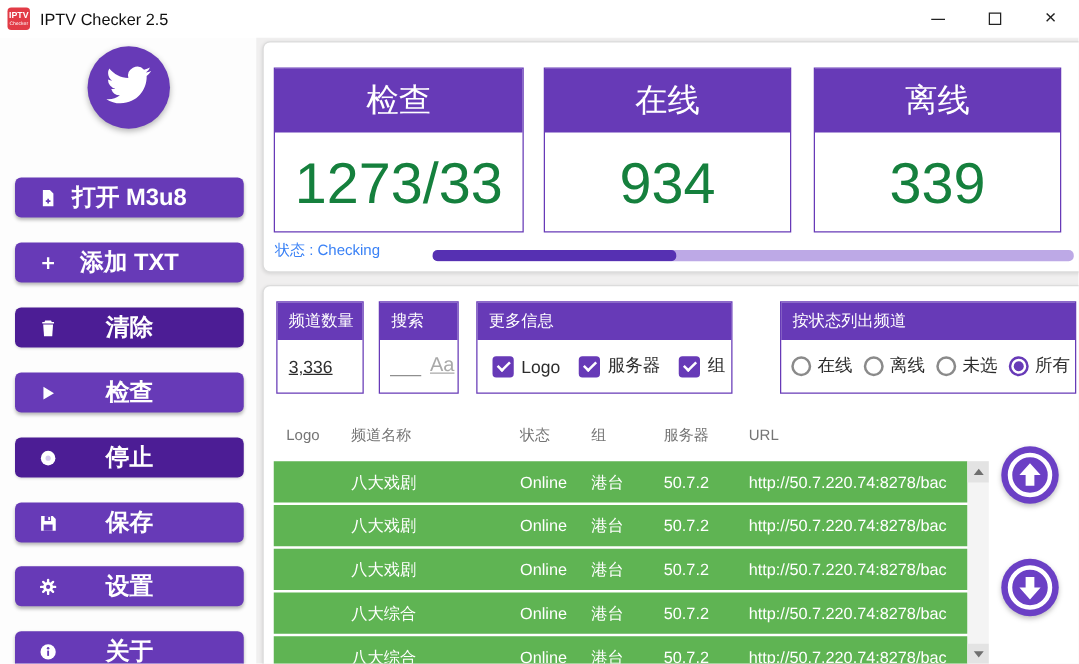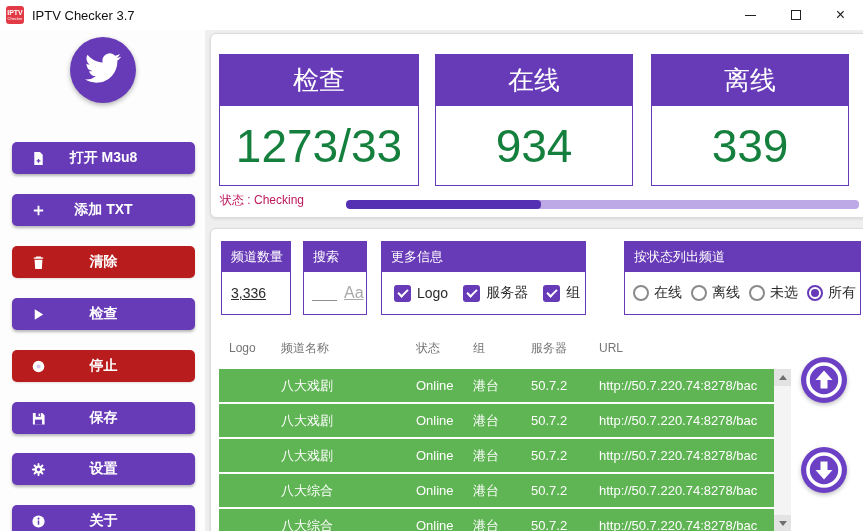--- a/index.html
+++ b/index.html
@@ -15,40 +15,40 @@
   .win-controls { margin-left:auto; display:flex; height:100%; }
   .win-btn { width:45px; height:100%; display:flex; align-items:center; justify-content:center; cursor:pointer; }
   .min-glyph { width:11px; height:1px; background:#222; display:block; }
   .max-glyph { width:10px; height:10px; border:1px solid #222; display:block; }
   .close-glyph { font-size:16px; color:#222; line-height:1; }
 
   
   .sidebar { position:absolute; left:0; top:30px; width:205px; bottom:0; background:#fdfdfd; }
   .avatar { position:absolute; left:70px; top:7px; width:66px; height:66px; border-radius:50%; background:#673ab7; display:flex; align-items:center; justify-content:center; box-shadow:0 2px 5px rgba(0,0,0,.3); }
   .avatar svg { width:36px; height:36px; }
-  .side-btn { position:absolute; left:12px; width:183px; height:32px; border-radius:5px; background:#673ab7; color:#fff; display:flex; align-items:center; justify-content:center; font-size:14px; font-weight:bold; box-shadow:0 2px 3px rgba(0,0,0,.28); cursor:pointer; }
-  .side-btn.disabled { background:#b91c1c; box-shadow:0 1px 2px rgba(0,0,0,.12);font-family:Liberation Serif, serif; }
+  .side-btn { position:absolute; left:12px; width:183px; height:32px; border-radius:5px; background:#673ab7; color:#fff; display:flex; align-items:center; justify-content:center; font-size:19px; font-weight:bold; box-shadow:0 2px 3px rgba(0,0,0,.28); cursor:pointer; }
+  .side-btn.disabled { background:#4c1d95; box-shadow:0 1px 2px rgba(0,0,0,.12);font-family:Liberation Serif, serif; }
   .bicon { position:absolute; left:18px; width:16px; height:16px; display:flex; align-items:center; justify-content:center; }
   .bicon svg { width:15px; height:15px; }
 
   
   .main { position:absolute; left:205px; top:30px; right:0; bottom:0; background:#f0efef; }
   .card { position:absolute; background:#fff; border:1px solid #dcdcdc; border-radius:6px; box-shadow:0 1px 3px rgba(0,0,0,.10); }
   .top-card { left:5px; top:3px; width:660px; height:185px; }
   .bottom-card { left:5px; top:198px; width:660px; height:312px; border-radius:6px 6px 0 0; }
 
   
   .stat-card { position:absolute; top:20px; height:132px; border:1px solid #673ab7; background:#fff; }
   .sc-head { height:51px; background:#673ab7; color:#fff; font-size:26px; display:flex; align-items:center; justify-content:center; }
   .sc-val { height:79px; display:flex; align-items:center; justify-content:center; font-size:46px; color:#15803d; white-space:nowrap; overflow:hidden; }
   .sc1 { left:8px;  width:200px; }
   .sc2 { left:224px; width:198px; }
   .sc3 { left:440px; width:198px; }
 
-  .status-label { position:absolute; left:9px; top:158px; font-size:12px; color:#be185d; }
+  .status-label { position:absolute; left:9px; top:158px; font-size:12px; color:#3b82f6; }
   .progress { position:absolute; left:135px; top:166px; width:513px; height:9px; background:#bda9e6; border-radius:4px; overflow:hidden; }
   .progress-fill { height:100%; background:#5630b2; border-radius:4px; }
 
   
   .fpanel { position:absolute; top:12px; height:74px; border:1px solid #673ab7; background:#fff; }
   .fp-head { height:30px; background:#673ab7; color:#fff; font-size:13px; display:flex; align-items:center; padding-left:9px; }
   .fp-body { height:42px; display:flex; align-items:center; font-size:14px; color:#2c2c2c; }
   .fp-count { left:10px; width:70px; } .fp-count .fp-body { padding-left:9px;text-decoration:underline; }
   .fp-search { left:92px; width:64px; } .fp-search .fp-body { padding-left:8px; }
   .fp-more { left:170px; width:205px; } .fp-more .fp-body { padding-left:12px; gap:15px; }
@@ -83,21 +83,21 @@
 </head>
 <body>
 
 <div class="window">
 
   <div class="titlebar">
     <div class="app-icon">
       <span class="l1">IPTV</span>
       <span class="l2">Checker</span>
     </div>
-    <span class="win-title">IPTV Checker 3.7</span>
+    <span class="win-title">IPTV Checker 2.5</span>
     <div class="win-controls">
       <div class="win-btn">
           <span class="min-glyph"></span>
         </div>
       <div class="win-btn">
           <span class="max-glyph"></span>
         </div>
       <div class="win-btn">
           <span class="close-glyph">×</span>
         </div>

